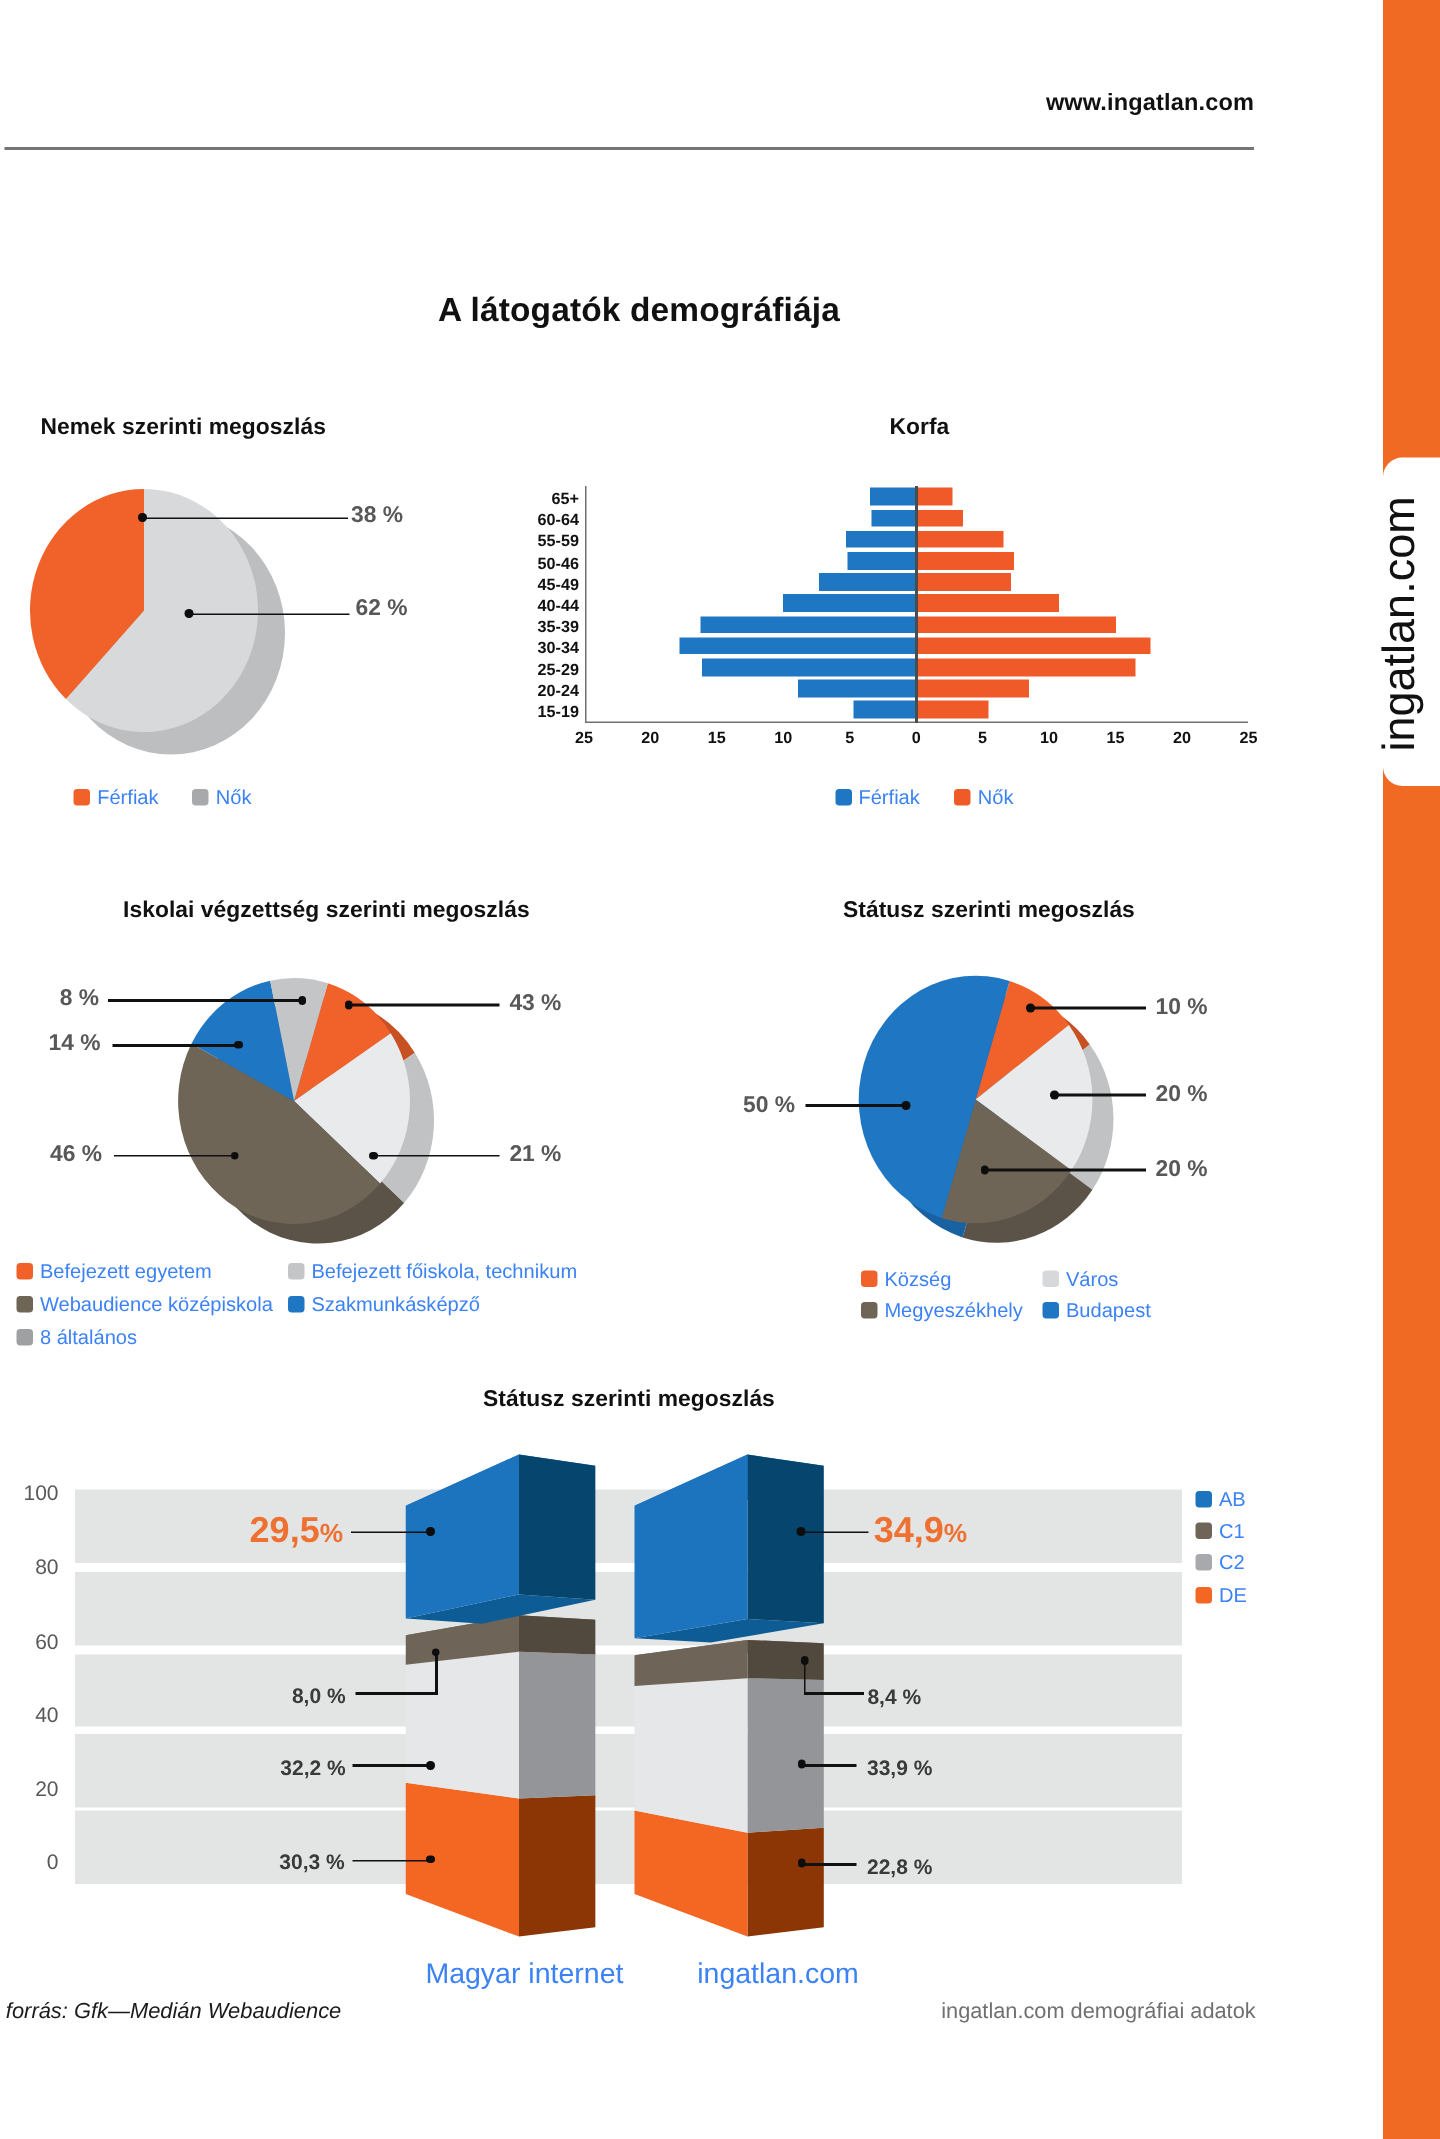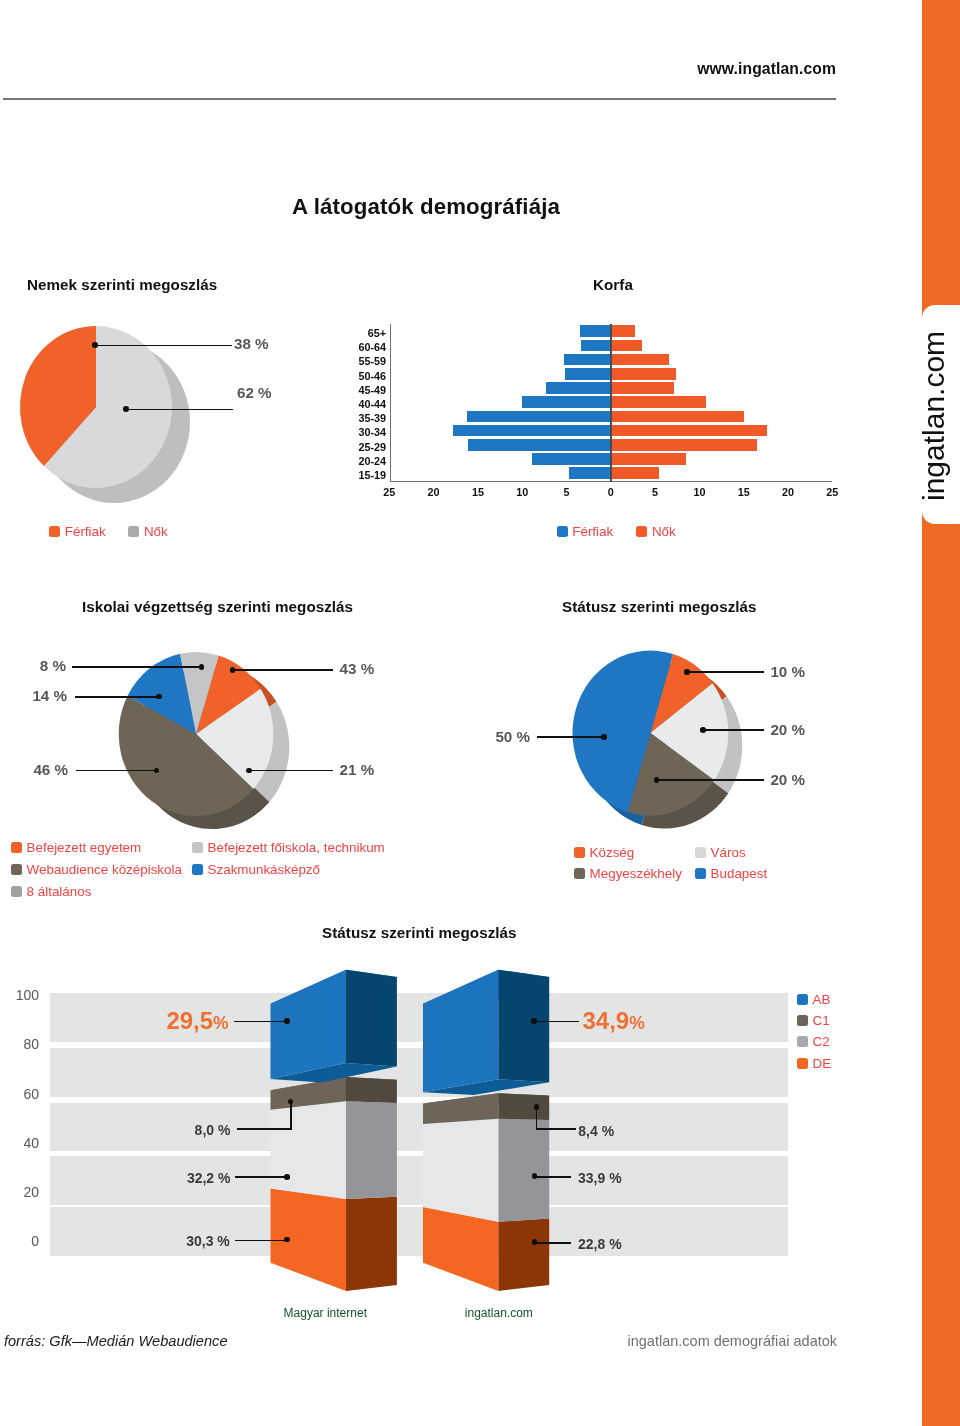--- a/index.html
+++ b/index.html
@@ -29,31 +29,31 @@
   #site { right:124px; top:60px; font-size:15.7px; font-weight:bold; letter-spacing:.1px; }
   #hrule { left:3px; top:97.6px; width:832.6px; height:2px; background:#757575; }
 
   
   #title { left:292px; top:194px; font-size:22.3px; font-weight:bold; letter-spacing:.1px; }
   .sec-title { font-size:15.2px; font-weight:bold; letter-spacing:.05px; }
 
   
   .lg { position:absolute; display:flex; align-items:center; }
   .sw { width:11px; height:11px; border-radius:2.5px; flex:0 0 auto; }
-  .lg-txt { margin-left:4.6px; font-size:13.4px; color:#ef4444; white-space:nowrap; }
+  .lg-txt { margin-left:4.6px; font-size:13.4px; color:#3b82f6; white-space:nowrap; }
 
   
   .callout { position:absolute; height:1.6px; background:#111; }
   .dot { position:absolute; width:5.6px; height:5.6px; border-radius:50%; background:#0d0d0d; }
   .pct { position:absolute; font-size:15.2px; font-weight:bold; color:#58585a; white-space:nowrap; }
 
   
   .ytick { position:absolute; font-size:14px; color:#58585a; text-align:right; }
   .band { position:absolute; background:#e3e5e5; }
-  .xlab { position:absolute; font-size:12px; color:#14532d; white-space:nowrap;text-align:right; }
+  .xlab { position:absolute; font-size:19px; color:#3b82f6; white-space:nowrap;text-align:right; }
   .vlab { position:absolute; font-size:14px; font-weight:bold; color:#3a3a3a; white-space:nowrap; }
   .biglab { position:absolute; font-size:24px; font-weight:bold; color:#ef7132; white-space:nowrap; }
   .pctsign { font-size:17.5px; }
   
 
   
   #src { left:3.9px; top:1332.5px; font-size:14.6px; font-style:italic; color:#1b1b1b; }
   #cap { left:627.5px; top:1332.5px; font-size:14.5px; color:#6f7072; }
 
   
@@ -85,21 +85,21 @@
 <svg class="abs" id="pie-gender" width="250" height="215" viewBox="0 0 250 215" style="left:0px;top:310px">
   <ellipse cx="114" cy="112" rx="76" ry="81" fill="#bcbec0"></ellipse>
   <path d="M 96.00 97.00 L 43.97 156.05 A 76.00 81.00 0 1 0 96.00 16.00 Z" fill="#d8d9da"></path>
   <path d="M 96.00 97.00 L 96.00 16.00 A 76.00 81.00 0 0 0 43.97 156.05 Z" fill="#f0622a"></path>
 </svg>
 <div class="callout" style="left:95px;top:344.5px;width:137px"></div>
 <div class="dot" style="left:92.2px;top:342.2px"></div>
 <div class="pct" style="left:234px;top:335.2px">38 %</div>
 <div class="callout" style="left:126px;top:408.5px;width:107px"></div>
 <div class="dot" style="left:123.2px;top:406.2px"></div>
-<div class="pct" style="left:237px;top:384px">62 %</div>
+<div class="pct" style="left:237px;top:397px">62 %</div>
 
 <div class="lg" style="left:49.2px;top:524px">
   <span class="sw" style="background:#f0622a"></span>
   <span class="lg-txt">Férfiak</span>
 </div>
 <div class="lg" style="left:128.3px;top:524px">
   <span class="sw" style="background:#a8a9ab"></span>
   <span class="lg-txt">Nők</span>
 </div>
 

